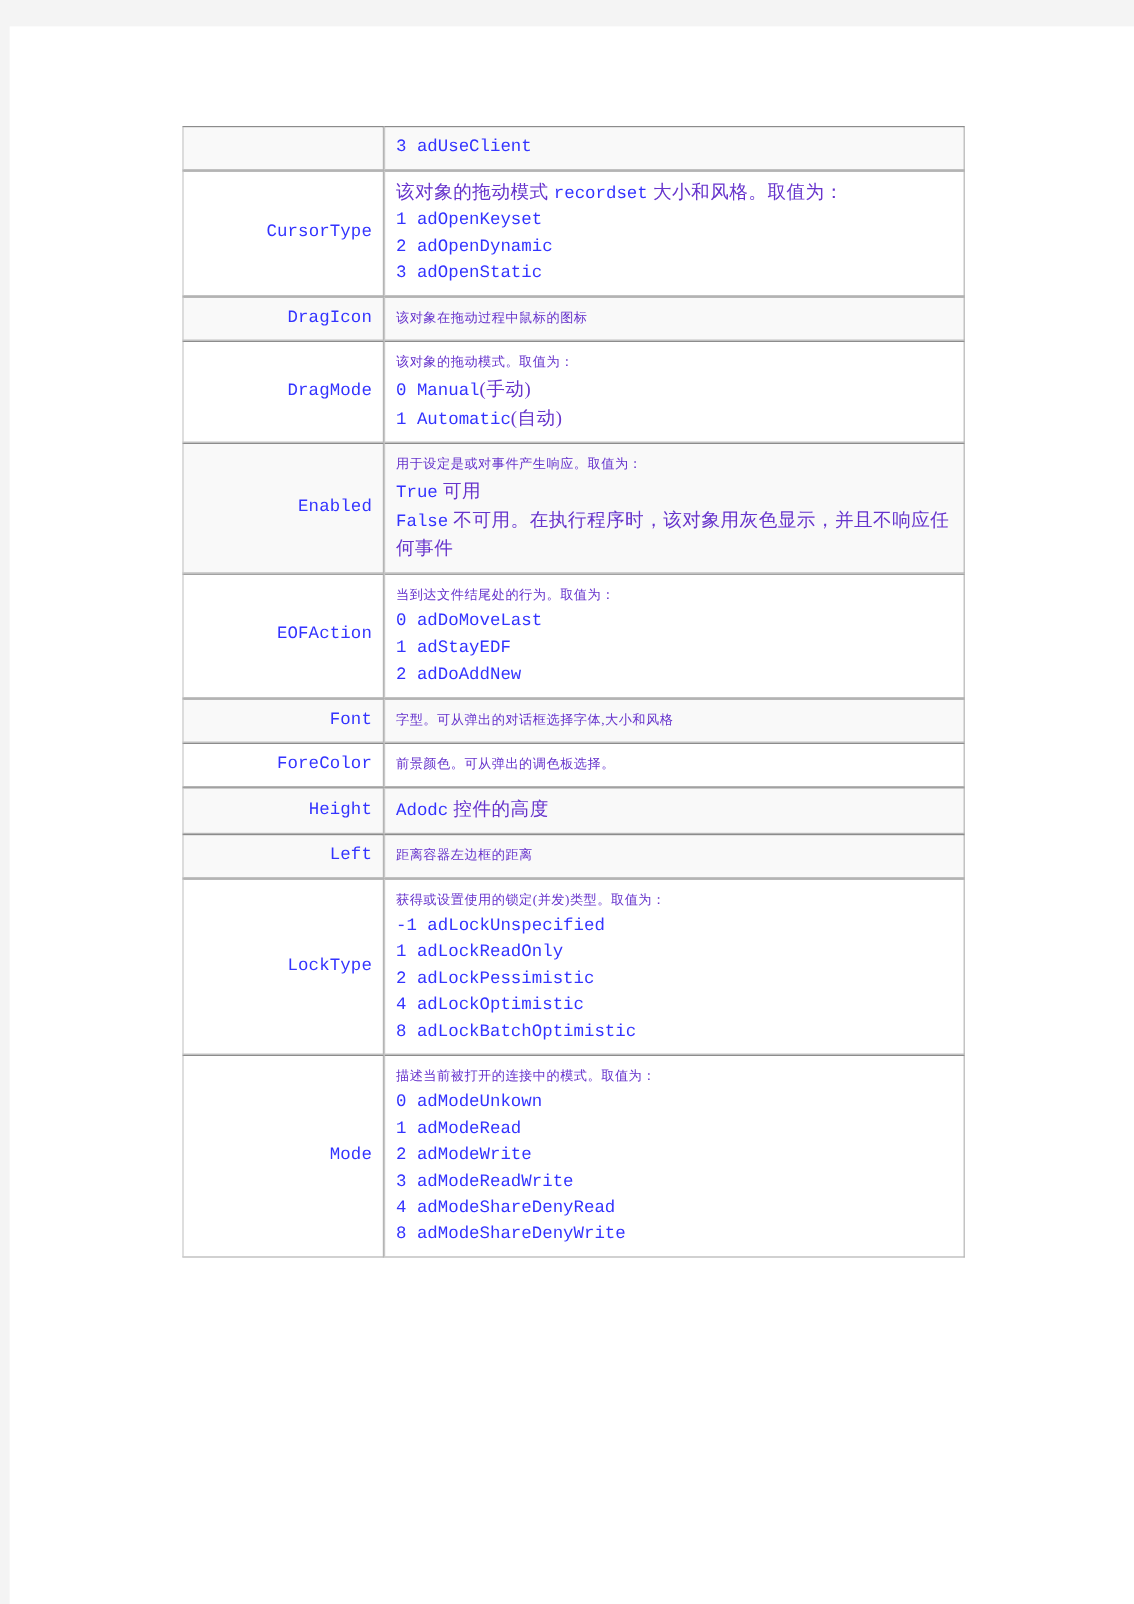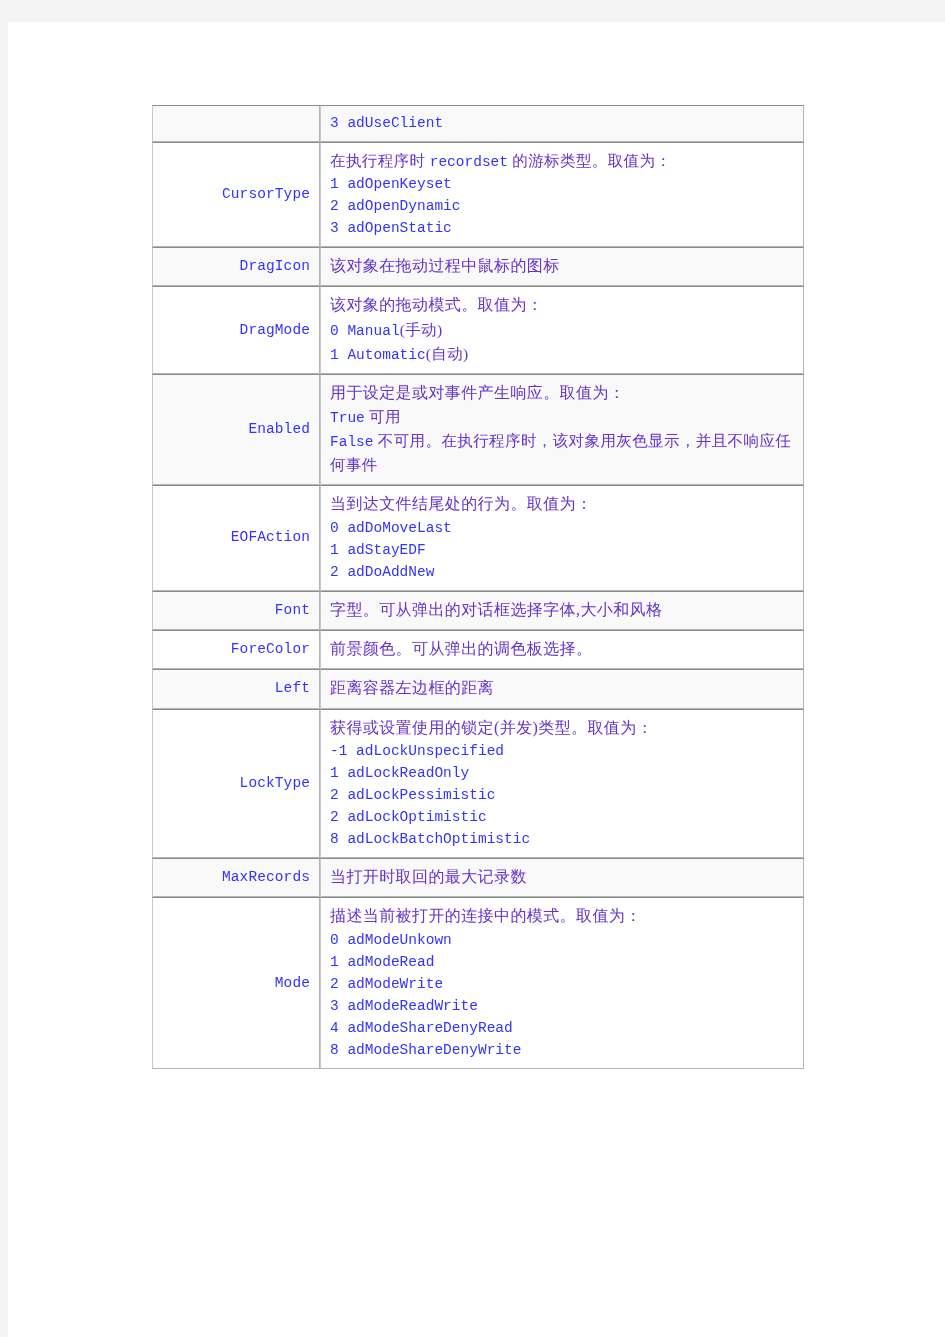--- a/index.html
+++ b/index.html
@@ -59,21 +59,21 @@
   }
   table.prop-table td.desc-cell {
     color: #3333ff;
     font-family: "Liberation Mono", "DejaVu Sans Mono", monospace;
     margin-left: 28px;
   }
   .desc-line { display: block; white-space: pre-wrap; }
   .cn {
     color: #6633cc;
     font-family: "Liberation Serif", "DejaVu Serif", serif;
-    font-size: 16px;
+    font-size: 11px;
     letter-spacing: 0.4px;
   }
   .code {
     color: #3333ff;
     font-family: "Liberation Mono", "DejaVu Sans Mono", monospace;
     font-size: 14.5px;
   }
   .mix .cn { font-size: 15.5px; }
 </style>
 </head>
@@ -89,21 +89,21 @@
       <tbody>
           <tr class="alt">
             <td class="name-cell"></td>
             <td class="desc-cell">
               <span class="desc-line"><span class="code">3 adUseClient</span></span>
             </td>
           </tr>
           <tr>
             <td class="name-cell">CursorType</td>
             <td class="desc-cell">
-              <span class="desc-line mix"><span class="cn">在执行程序时 </span><span class="code">recordset</span><span class="cn"> 的游标类型。取值为：</span></span>
+              <span class="desc-line mix"><span class="cn">该对象的拖动模式 </span><span class="code">recordset</span><span class="cn"> 大小和风格。取值为：</span></span>
               <span class="desc-line"><span class="code">1 adOpenKeyset</span></span>
               <span class="desc-line"><span class="code">2 adOpenDynamic</span></span>
               <span class="desc-line"><span class="code">3 adOpenStatic</span></span>
             </td>
           </tr>
           <tr class="alt">
             <td class="name-cell">DragIcon</td>
             <td class="desc-cell">
               <span class="desc-line"><span class="cn">该对象在拖动过程中鼠标的图标</span></span>
             </td>
@@ -139,40 +139,40 @@
               <span class="desc-line"><span class="cn">字型。可从弹出的对话框选择字体,大小和风格</span></span>
             </td>
           </tr>
           <tr>
             <td class="name-cell">ForeColor</td>
             <td class="desc-cell">
               <span class="desc-line"><span class="cn">前景颜色。可从弹出的调色板选择。</span></span>
             </td>
           </tr>
           <tr class="alt">
+            <td class="name-cell">Height</td>
+            <td class="desc-cell">
+              <span class="desc-line mix"><span class="cn"></span><span class="code">Adodc</span><span class="cn"> 控件的高度</span></span>
+            </td>
+          </tr>
+          <tr class="alt">
             <td class="name-cell">Left</td>
             <td class="desc-cell">
               <span class="desc-line"><span class="cn">距离容器左边框的距离</span></span>
             </td>
           </tr>
           <tr>
             <td class="name-cell">LockType</td>
             <td class="desc-cell">
               <span class="desc-line"><span class="cn">获得或设置使用的锁定(并发)类型。取值为：</span></span>
               <span class="desc-line"><span class="code">-1 adLockUnspecified</span></span>
               <span class="desc-line"><span class="code">1 adLockReadOnly</span></span>
               <span class="desc-line"><span class="code">2 adLockPessimistic</span></span>
-              <span class="desc-line"><span class="code">2 adLockOptimistic</span></span>
+              <span class="desc-line"><span class="code">4 adLockOptimistic</span></span>
               <span class="desc-line"><span class="code">8 adLockBatchOptimistic</span></span>
-            </td>
-          </tr>
-          <tr class="alt">
-            <td class="name-cell">MaxRecords</td>
-            <td class="desc-cell">
-              <span class="desc-line"><span class="cn">当打开时取回的最大记录数</span></span>
             </td>
           </tr>
           <tr>
             <td class="name-cell">Mode</td>
             <td class="desc-cell">
               <span class="desc-line"><span class="cn">描述当前被打开的连接中的模式。取值为：</span></span>
               <span class="desc-line"><span class="code">0 adModeUnkown</span></span>
               <span class="desc-line"><span class="code">1 adModeRead</span></span>
               <span class="desc-line"><span class="code">2 adModeWrite</span></span>
               <span class="desc-line"><span class="code">3 adModeReadWrite</span></span>

